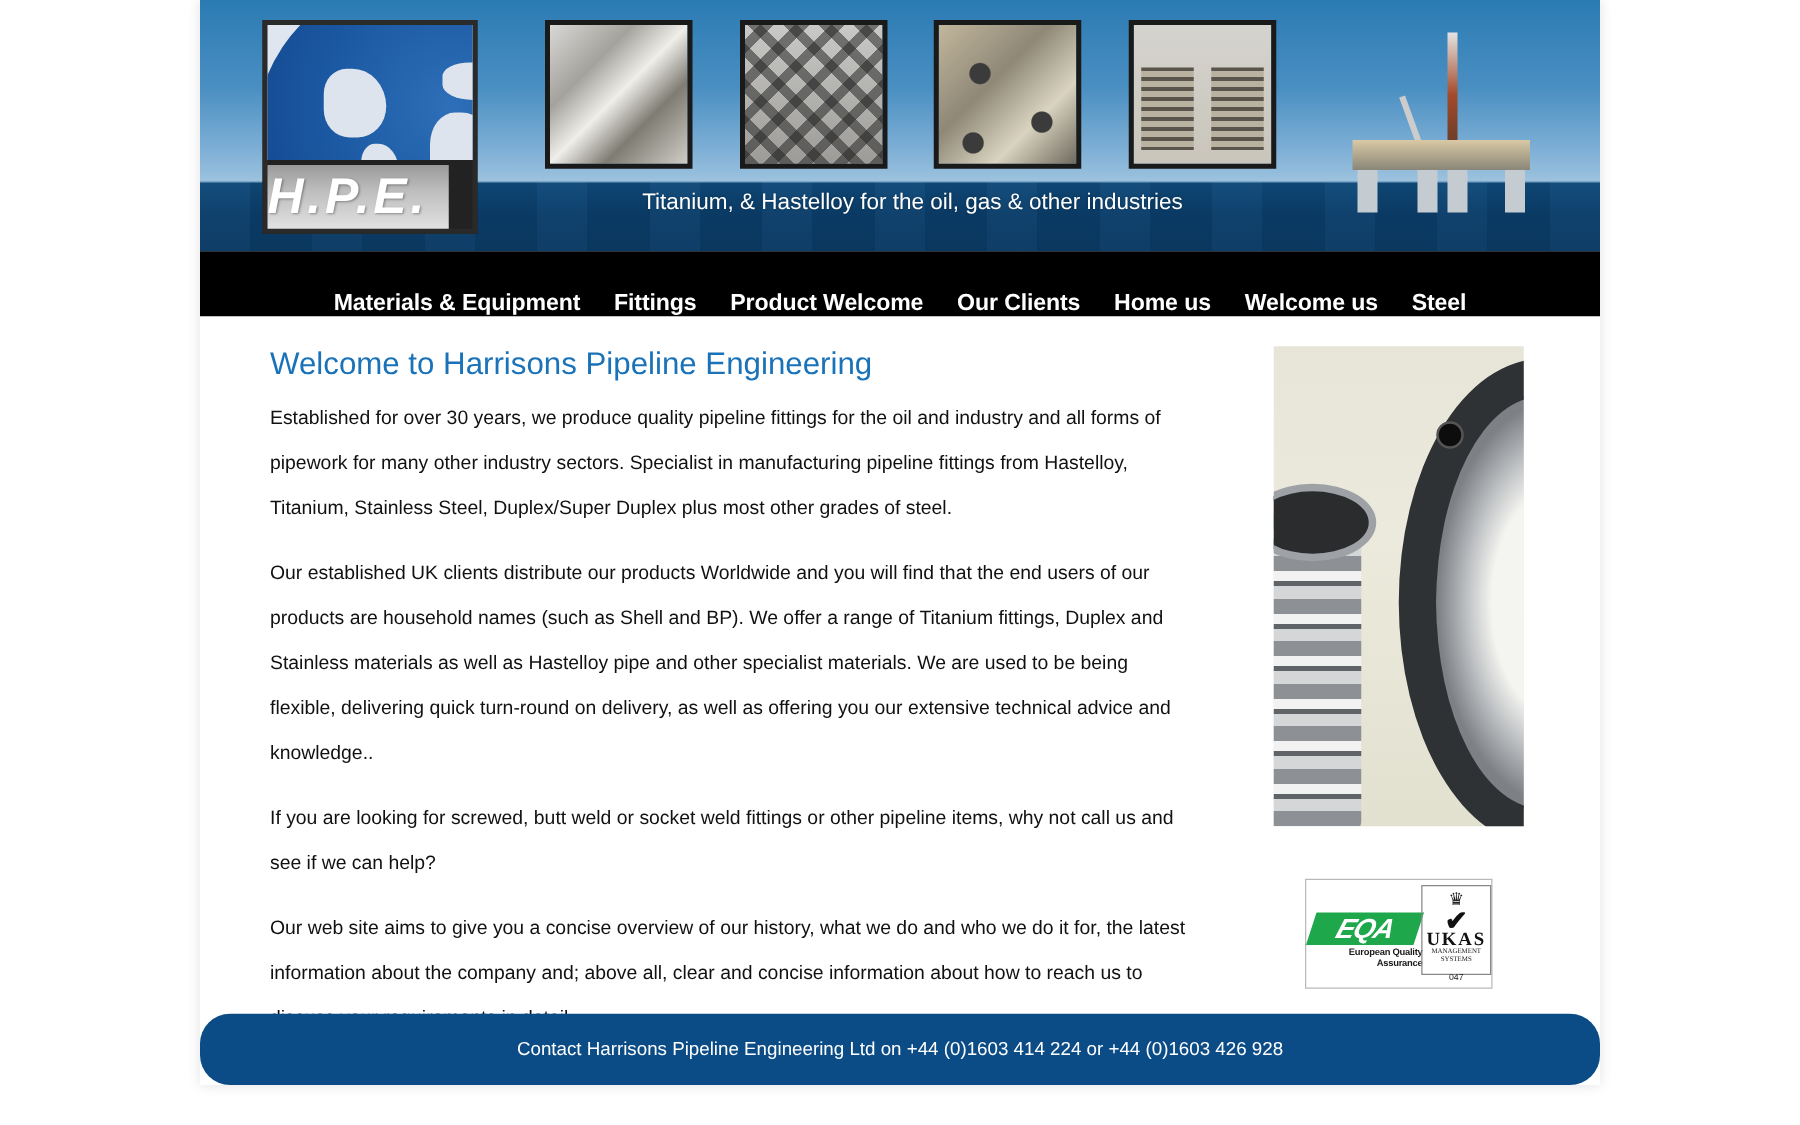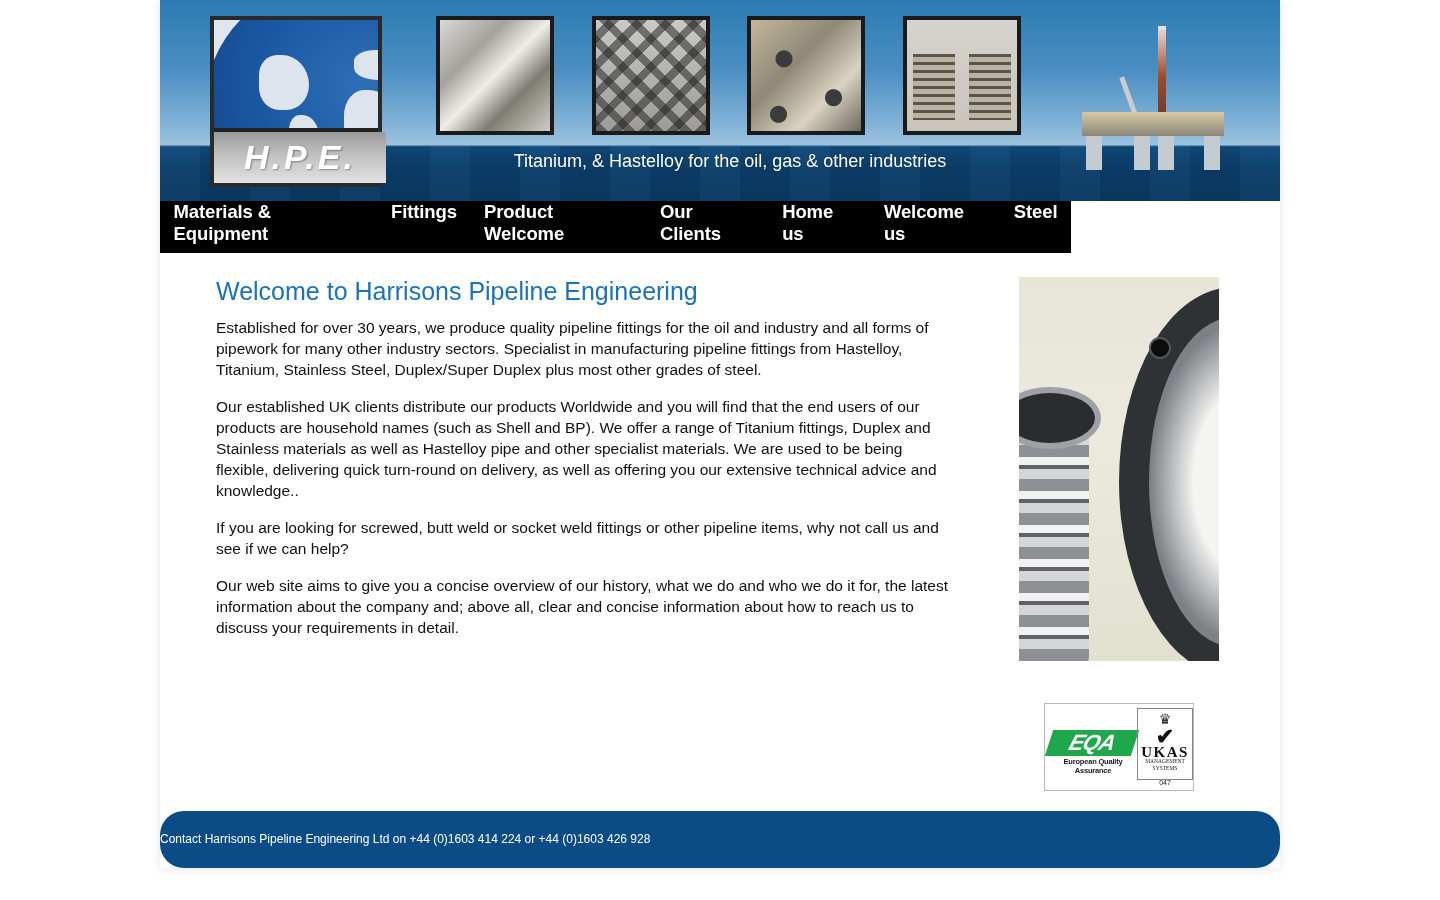--- a/index.html
+++ b/index.html
@@ -10,23 +10,23 @@
   .banner { position:absolute; left:0; top:0; width:1120px; height:201px; overflow:hidden;
     background:linear-gradient(180deg,#2b7bb3 0%,#4a8fc2 35%,#7fb0d6 60%,#9cc2de 72%,#0f4a7a 73%,#0b3e6a 85%,#0a3a64 100%); }
   .sea-streak { position:absolute; left:0; top:146px; width:1120px; height:55px;
     background:repeating-linear-gradient(90deg, rgba(255,255,255,0.02) 0 40px, rgba(0,0,0,0.06) 40px 90px); }
 
   .logo { position:absolute; left:50px; top:16px; width:172px; height:171px; background:#222; box-sizing:border-box; border:4px solid #2a2a2a; }
   .logo-globe { position:absolute; left:0; top:0; width:164px; height:108px; background:#dfe6ef; overflow:hidden; }
   .globe-disc { position:absolute; left:-10px; top:-40px; width:260px; height:260px; border-radius:50%;
     background:radial-gradient(circle at 60% 40%, #2d6fb8 0%, #1a56a0 50%, #0f3f80 100%); }
   .land { position:absolute; background:#dde4ee; border-radius:40% 60% 50% 45%; }
-  .logo-text { position:absolute; left:0; top:112px; width:172px; height:51px;
+  .logo-text { position:absolute; left:0; top:112px; width:145px; height:51px;
     background:linear-gradient(180deg,#9a9a9a 0%,#bdbdbd 40%,#e2e2e2 100%);
-    color:#fff; font-weight:bold; font-style:italic; font-size:34px; text-align:center; line-height:51px; letter-spacing:3px;
+    color:#fff; font-weight:bold; font-style:italic; font-size:40px; text-align:left; line-height:51px; letter-spacing:3px;
     text-shadow:1px 1px 2px rgba(0,0,0,0.35); }
 
   .thumb { position:absolute; top:16px; width:118px; height:119px; box-sizing:border-box; border:4px solid #1a1a1a; overflow:hidden; }
   .thumb1 { left:276px; background:linear-gradient(135deg,#d8d8d6 0%,#a4a29c 30%,#efeee9 50%,#7f7c73 70%,#cfcdc6 100%); }
   .thumb2 { left:432px; background:
       repeating-linear-gradient(45deg, rgba(40,40,40,0.55) 0 8px, transparent 8px 20px),
       repeating-linear-gradient(-45deg, rgba(40,40,40,0.55) 0 8px, transparent 8px 20px),
       linear-gradient(180deg,#c9c9c7 0%,#9c9b97 100%); }
   .thumb3 { left:587px; background:
       radial-gradient(circle at 30% 35%, #3b3b3b 0 8px, transparent 9px),
@@ -40,50 +40,50 @@
 
   .rig { position:absolute; left:914px; top:26px; width:150px; height:145px; }
   .rig .tower { position:absolute; left:84px; top:0; width:8px; height:100px; background:linear-gradient(180deg,#e4e4e4 0%,#a34a2a 50%,#5a3a2a 100%); }
   .rig .deck { position:absolute; left:8px; top:86px; width:142px; height:24px; background:linear-gradient(180deg,#d9c9a5,#8a8678); }
   .rig .leg { position:absolute; top:110px; width:16px; height:34px; background:#c4ccd2; }
   .rig .crane { position:absolute; left:52px; top:50px; width:5px; height:40px; background:#ccc; transform:rotate(-20deg); }
 
   .tagline { position:absolute; left:320px; top:150px; width:500px; text-align:center; color:#ffffff; font-size:18px; line-height:23px; text-shadow:0 0 2px rgba(0,0,0,0.3); }
 
   
-  .nav { position:absolute; left:0; top:201px; width:911px; height:52px; background:#000000; display:flex; justify-content:center; align-items:flex-start; }
+  .nav { position:absolute; left:0; top:201px; width:1120px; height:52px; background:#000000; display:flex; justify-content:center; align-items:flex-end; }
   .nav a { color:#ffffff; font-weight:bold; font-size:18.5px; text-decoration:none; margin:0 13.5px; letter-spacing:-0.1px; }
 
   
   .content { position:absolute; left:56px; top:272px; width:736px; }
   .content h1 { margin:0 0 7px 0; font-weight:normal; color:#1a72b8; font-size:25px; line-height:38px; }
-  .content p { margin:0 0 16px 0; color:#111111; font-size:15.5px; line-height:21px; }
+  .content p { margin:0 0 16px 0; color:#111111; font-size:15.5px; line-height:36px; }
 
   .side-photo { position:absolute; left:859px; top:277px; width:200px; height:384px; overflow:hidden;
     background:linear-gradient(180deg,#e6e5d8 0%,#eceadc 40%,#e2e0cf 100%); }
   .part-left { position:absolute; left:-20px; top:120px; width:90px; height:270px; border-radius:10px;
     background:repeating-linear-gradient(180deg,#606468 0 4px,#d4d6d8 4px 14px,#8d9195 14px 26px,#f2f2f2 26px 34px); }
   .part-left-top { position:absolute; left:-20px; top:110px; width:90px; height:50px; border-radius:50%; background:#2a2c2e; border:6px solid #9ea2a6; }
   .part-ring { position:absolute; left:100px; top:10px; width:230px; height:390px; border-radius:50%; box-sizing:border-box;
     border:30px solid #2f3235; background:radial-gradient(ellipse at 60% 50%,#f4f4f0 0 40%,#b9bcbf 55%,#7d8084 70%); }
   .hole { position:absolute; left:130px; top:60px; width:18px; height:18px; border-radius:50%; background:#0d0d0d; border:2px solid #555; }
 
   .cert { position:absolute; left:884px; top:703px; width:148px; height:86px; border:1px solid #b9b9b9; background:#fff; }
   .eqa { position:absolute; left:4px; top:26px; width:86px; height:26px; background:#1ea84b;
     transform:skewX(-18deg); color:#fff; font-weight:bold; font-style:italic; font-size:22px; line-height:26px; text-align:center; letter-spacing:-1px; }
-  .eqa-label { position:absolute; left:3px; top:53px; width:90px; font-size:7.5px; font-weight:bold; color:#1a1a1a; text-align:center; letter-spacing:-0.2px; }
+  .eqa-label { position:absolute; left:3px; top:53px; width:90px; font-size:7.5px; font-weight:bold; color:#1a1a1a; text-align:right; letter-spacing:-0.2px; }
   .ukas { position:absolute; left:92px; top:4px; width:54px; height:70px; border:1px solid #888; text-align:center; }
   .ukas-crown { font-size:14px; line-height:16px; color:#222; margin-top:2px; }
   .ukas-tick { font-size:22px; line-height:20px; color:#111; font-weight:bold; }
   .ukas-name { font-family:"Liberation Serif", serif; font-size:15px; font-weight:bold; letter-spacing:1.5px; color:#111; line-height:11px; }
   .ukas-sub { font-family:"Liberation Serif", serif; font-size:5.5px; color:#222; line-height:7px; }
   .ukas-num { position:absolute; left:92px; top:75px; width:56px; text-align:center; font-size:7px; color:#222; }
 
   
-  .footer { position:absolute; left:0; top:811px; width:1120px; height:57px; background:#0b4c87; color:#ffffff; font-size:12px; line-height:57px;border-radius:24px; }
+  .footer { position:absolute; left:0; top:811px; width:1120px; height:57px; background:#0b4c87; color:#ffffff; font-size:15px; text-align:center; line-height:57px;border-radius:24px; }
 </style>
 </head>
 <body>
 
 <div class="page">
 
   <div class="banner">
     <div class="sea-streak"></div>
 
     <div class="logo">

